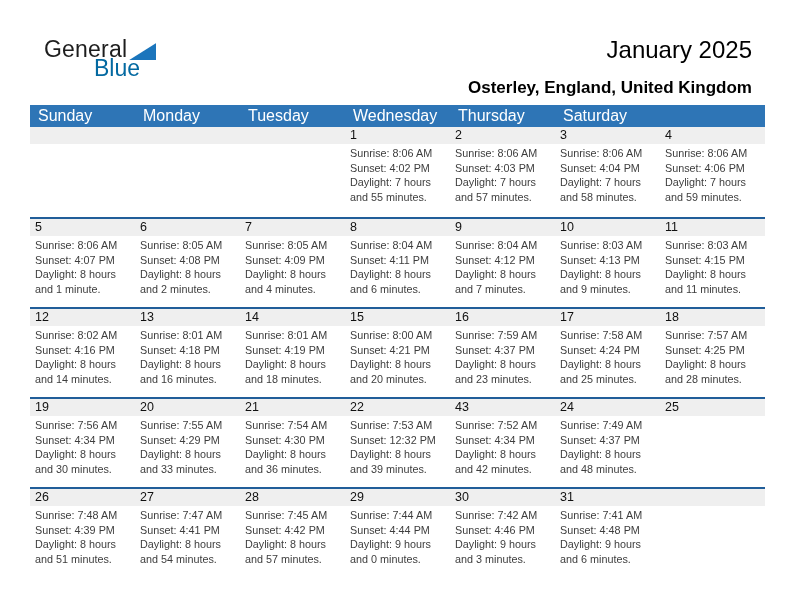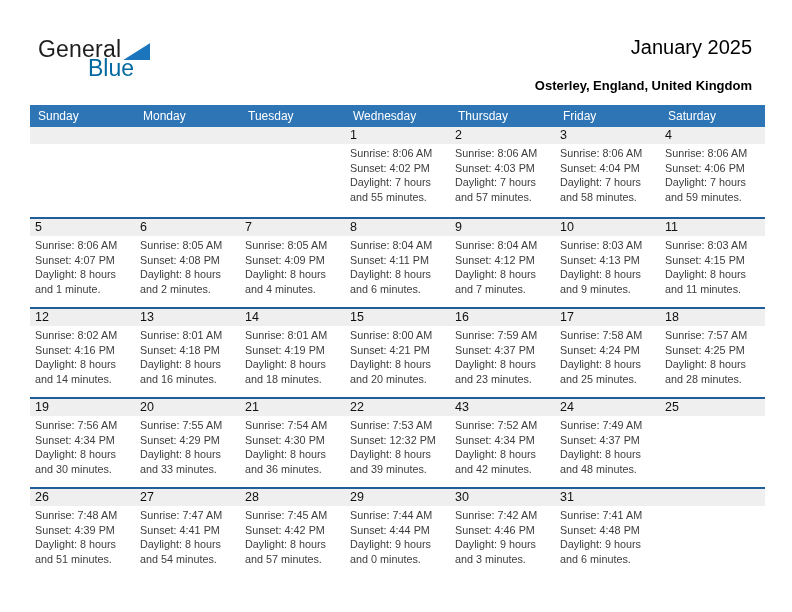--- a/index.html
+++ b/index.html
@@ -9,21 +9,21 @@
     position: relative;
     width: 792px;
     height: 612px;
     background: #ffffff;
     overflow: hidden;
   }
 
   
   .logo {
     position: absolute;
-    left: 38px;
+    left: 44px;
     top: 38px;
     line-height: 1;
   }
   .logo-line1 {
     display: flex;
     align-items: flex-end;
     font-size: 23px;
     letter-spacing: 0.2px;
     color: #1d1d1d;
   }
@@ -40,29 +40,29 @@
     font-size: 23px;
     color: #0369a1;
     margin-left: 50px;
     margin-top: -4px;
   }
 
   .month-title {
     position: absolute;
     top: 36px;
     right: 40px;
-    font-size: 20px;
+    font-size: 24px;
     color: #000000;
     white-space: nowrap;
   }
   .location-subtitle {
     position: absolute;
     top: 78px;
     right: 40px;
-    font-size: 13px;
+    font-size: 17px;
     font-weight: 700;
     color: #000000;
     text-align: center;
     white-space: nowrap;
   }
 
   
   .calendar {
     position: absolute;
     left: 30px;
@@ -70,21 +70,21 @@
     width: 735px;
   }
   .weekday-row {
     display: grid;
     grid-template-columns: repeat(7, 1fr);
     background: #2e75b6;
     height: 22px;
   }
   .weekday-cell {
     color: #ffffff;
-    font-size: 12px;
+    font-size: 16px;
     line-height: 22px;
     padding-left: 8px;
     overflow: hidden;
     white-space: nowrap;
   }
   .week-row {
     height: 90px;
     background: #ffffff;
   }
   .week-row + .week-row {
@@ -129,21 +129,20 @@
   <div class="month-title">January 2025</div>
   <div class="location-subtitle">Osterley, England, United Kingdom</div>
 
   <div class="calendar">
     <div class="weekday-row" id="weekday-row">
         <div class="weekday-cell">Sunday</div>
         <div class="weekday-cell">Monday</div>
         <div class="weekday-cell">Tuesday</div>
         <div class="weekday-cell">Wednesday</div>
         <div class="weekday-cell">Thursday</div>
-        <div class="weekday-cell">Friday</div>
         <div class="weekday-cell">Saturday</div>
       </div>
     <div id="weeks-container">
         <div class="week-row">
           <div class="date-strip">
             <div class="date-num"></div>
             <div class="date-num"></div>
             <div class="date-num"></div>
             <div class="date-num">1</div>
             <div class="date-num">2</div>

